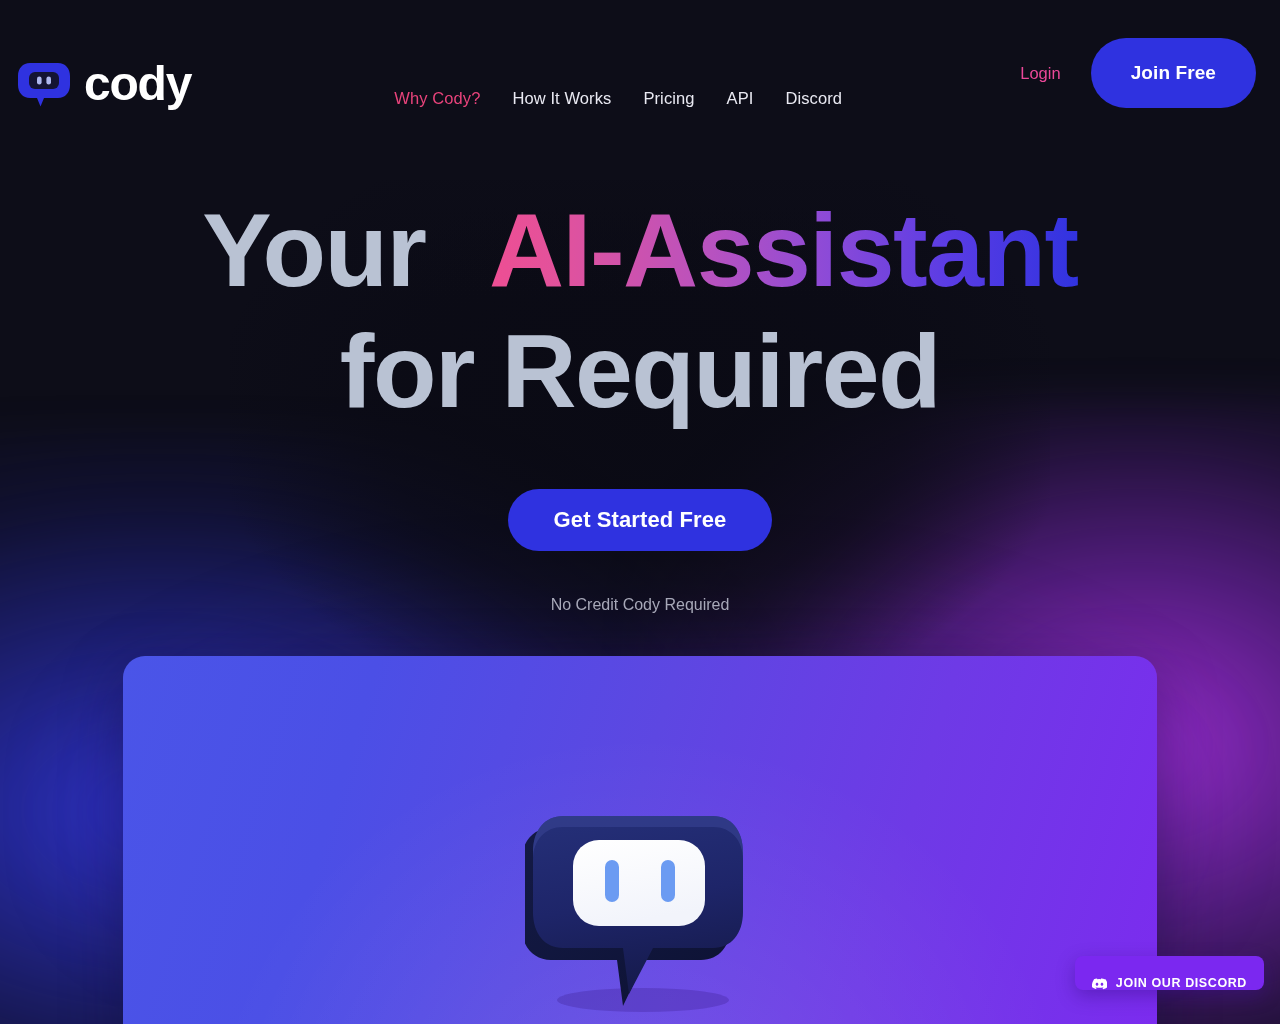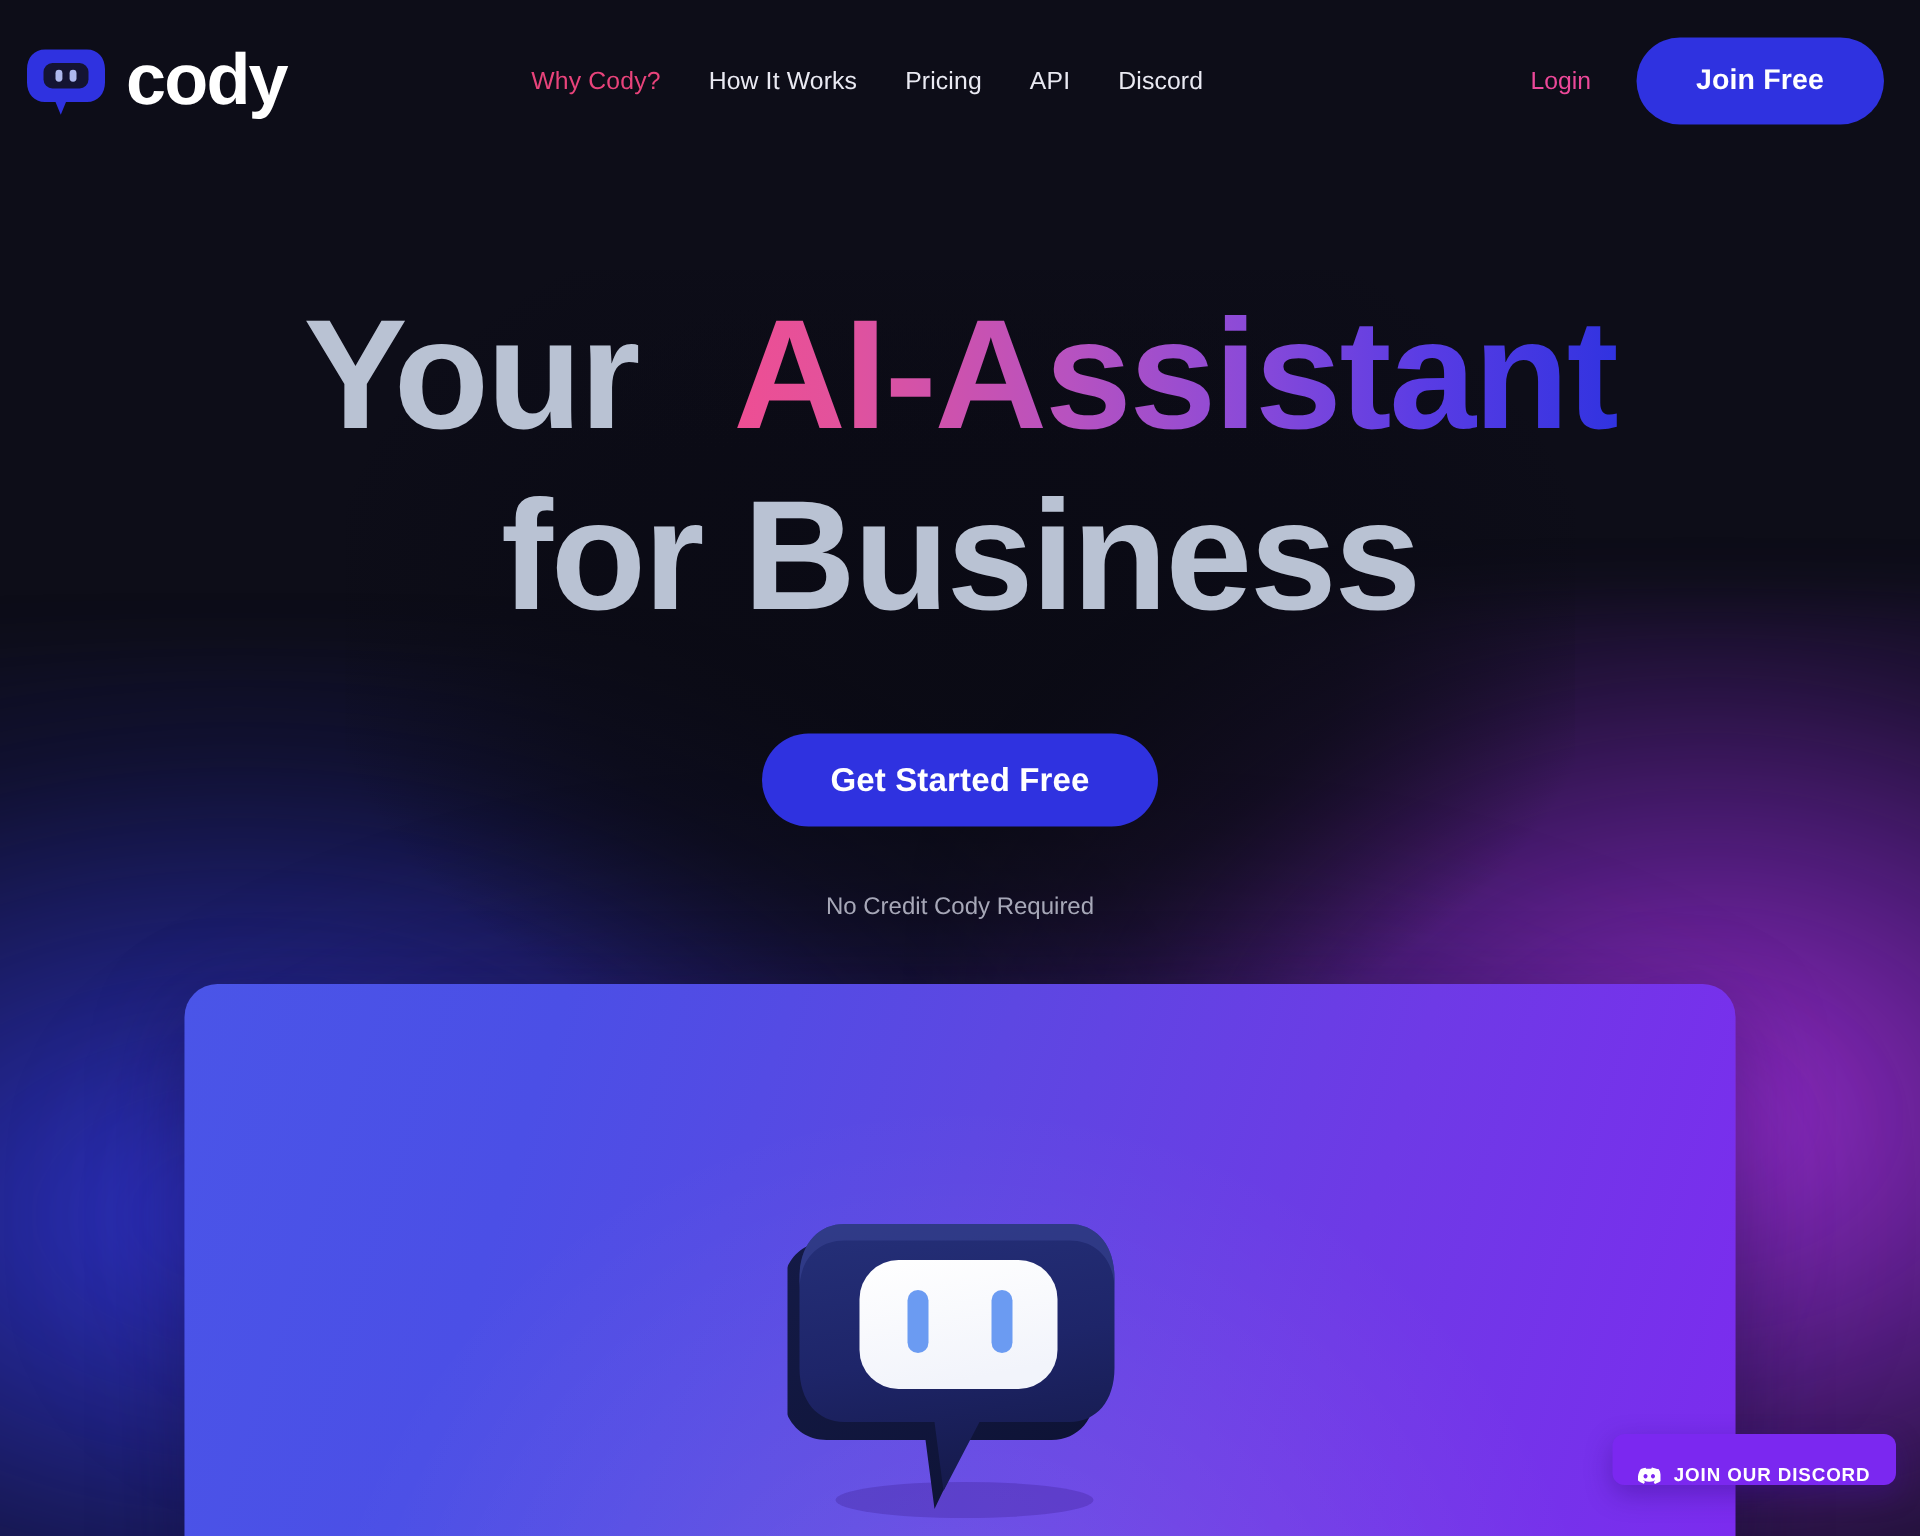--- a/index.html
+++ b/index.html
@@ -86,22 +86,23 @@
                 rgba(13,13,24,0) 78%);
     filter: blur(30px);
   }
 
   
   .header {
     position: relative;
     z-index: 20;
     height: 108px;
     display: flex;
-    align-items: center;
+    align-items: flex-end;
     padding: 0 24px 0 16px;
+    gap: 40px;
   }
 
   .brand {
     display: flex;
     align-items: center;
     gap: 12px;
     cursor: pointer;
     text-decoration: none;
     flex: 0 0 auto;
   }
@@ -141,21 +142,21 @@
     color: #ec4899;
     font-size: 16.5px;
     font-weight: 400;
     text-decoration: none;
     cursor: pointer;
   }
   .btn-join {
     display: inline-flex;
     align-items: center;
     justify-content: center;
-    height: 58px;
+    height: 70px;
     padding: 0 40px;
     border: none;
     border-radius: 40px;
     background: #2f32e0;
     color: #ffffff;
     font-family: inherit;
     font-size: 19px;
     font-weight: 700;
     letter-spacing: 0.1px;
     cursor: pointer;
@@ -316,21 +317,21 @@
 
     <div class="header-actions">
       <a class="login-link" href="#">Login</a>
       <button class="btn-join" type="button">Join Free</button>
     </div>
   </header>
 
   <section class="hero">
     <h1 class="hero-title">
       <span>Your </span><span class="grad">AI-Assistant</span>
-      <span class="line2">for Business</span>
+      <span class="line2">for Required</span>
     </h1>
 
     <div class="hero-cta-wrap">
       <button class="btn-start" type="button">Get Started Free</button>
       <span class="cta-note">No Credit Cody Required</span>
     </div>
   </section>
 
   <div class="hero-card">
     <div class="mascot">

